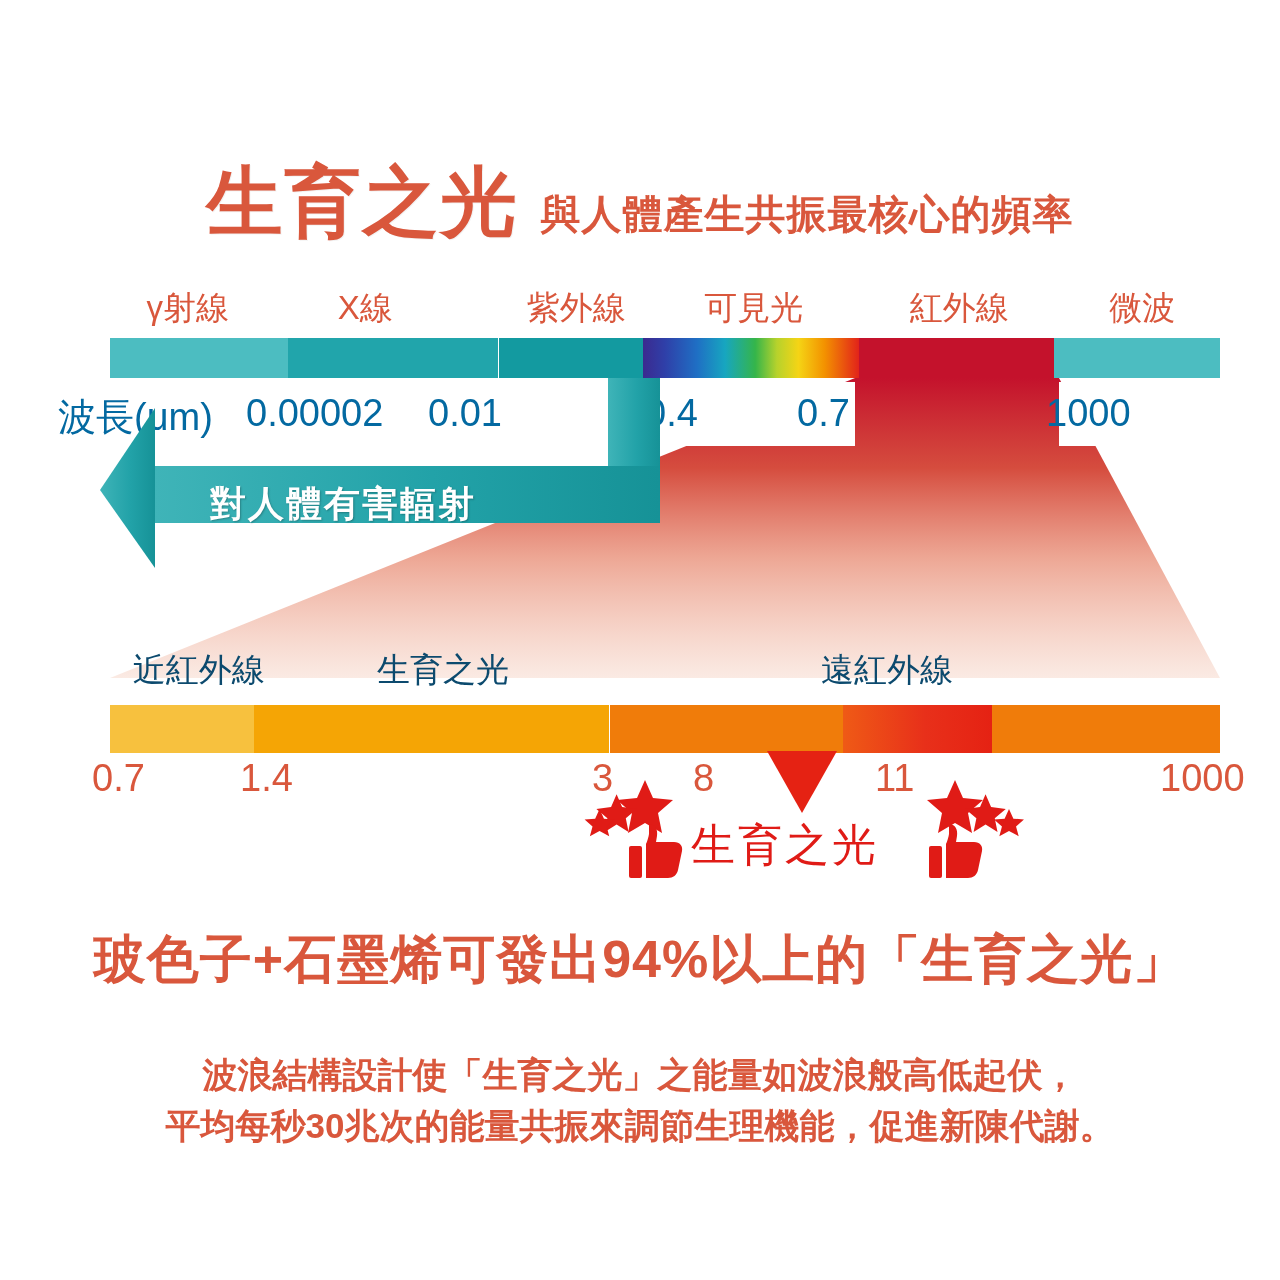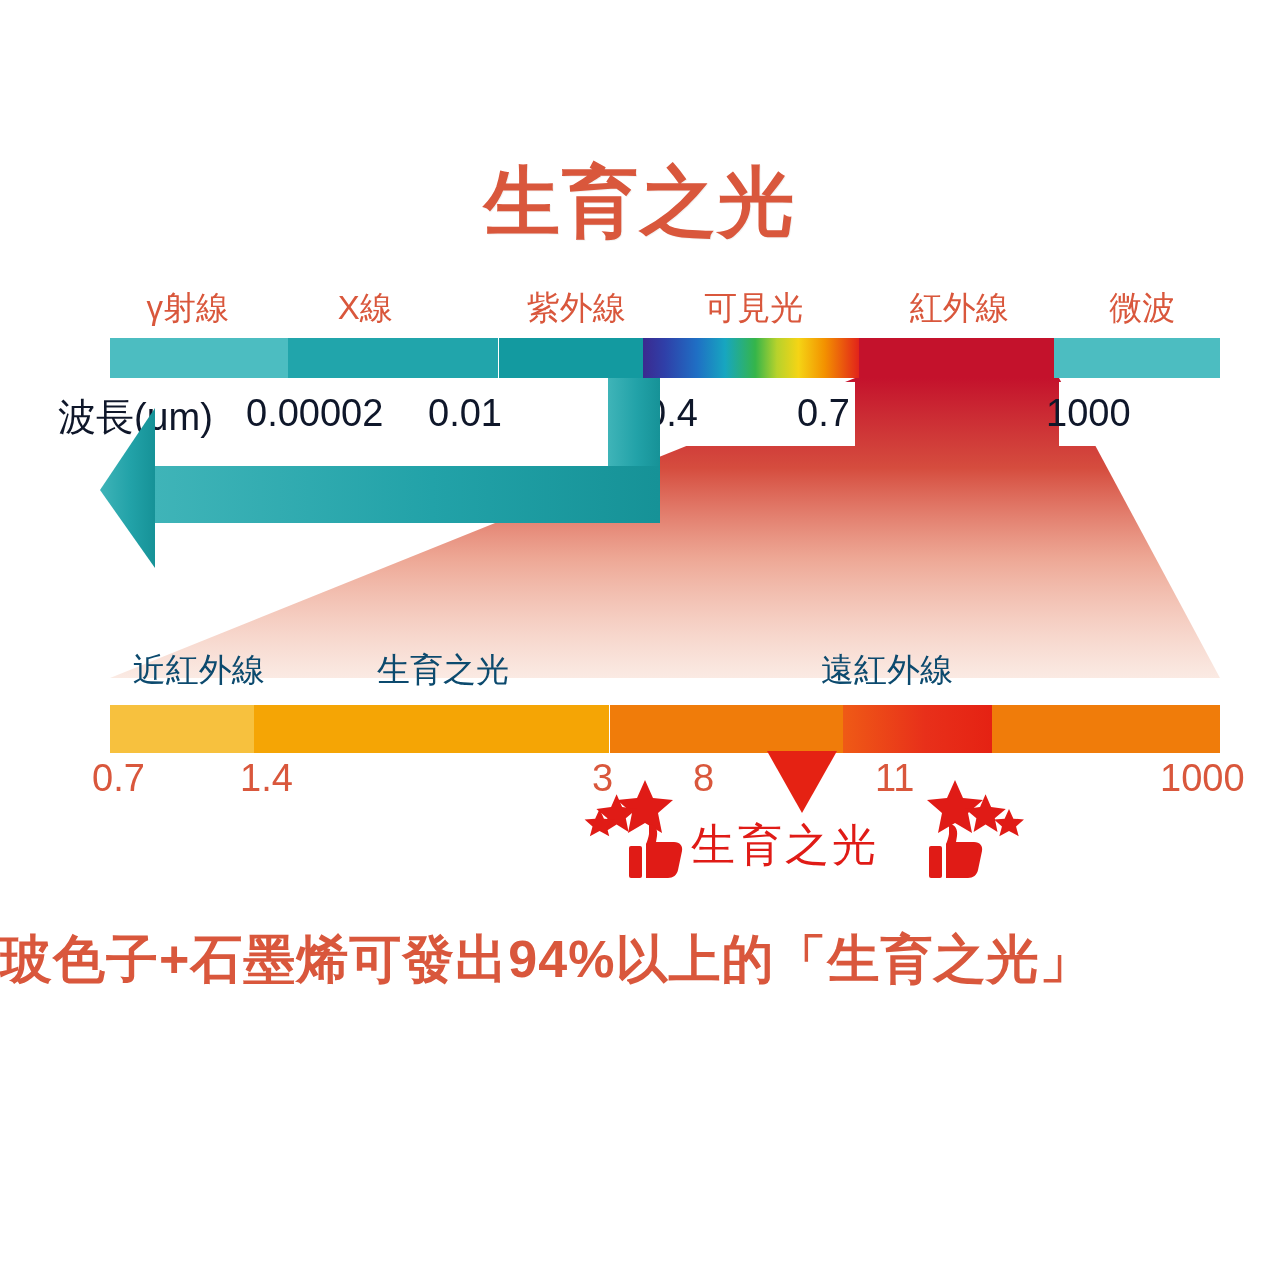--- a/index.html
+++ b/index.html
@@ -42,21 +42,21 @@
   }
 
   #top-bar{
     position:absolute;left:110px;top:338px;width:1110px;height:40px;
   }
   #top-bar .seg{position:absolute;top:0;height:40px;}
 
   
   #wl-row{position:absolute;left:0;top:392px;width:1280px;height:52px;}
   #wl-row .wl{
-    position:absolute;top:0;font-size:38px;color:#0f172a;white-space:nowrap;
+    position:absolute;top:0;font-size:38px;color:#0369a1;white-space:nowrap;
   }
 
   
   #teal-arrow-wrap{position:absolute;left:100px;top:378px;width:560px;height:190px;}
   #teal-arrow-label{
     position:absolute;left:210px;top:480px;
     font-size:36px;color:#ffffff;font-weight:bold;letter-spacing:2px;
     text-shadow:1px 1px 2px rgba(0,0,0,.25);white-space:nowrap;
   }
 
@@ -81,37 +81,38 @@
   #badge{
     position:absolute;left:575px;top:812px;width:420px;height:70px;
   }
   #badge-text{
     position:absolute;left:0;right:0;top:4px;text-align:center;
     font-size:44px;color:#e01b16;font-weight:normal;letter-spacing:3px;
   }
 
   
   #headline{
-    position:absolute;left:0;top:925px;width:1280px;
+    position:absolute;left:0;top:925px;width:1280px;text-align:center;
     font-size:52px;font-weight:bold;color:#d9573c;letter-spacing:1px;
     white-space:nowrap;
   }
   #paragraph{
     position:absolute;left:0;top:1050px;width:1280px;text-align:center;
     font-size:35px;font-weight:bold;color:#d9573c;line-height:1.45;
   }
   #paragraph div{white-space:nowrap;}
 </style>
 </head>
 <body>
 
 <div id="stage">
 
   <div id="title-row">
     <div id="main-title">生育之光</div>
+    <div id="sub-title">與人體產生共振最核心的頻率</div>
   </div>
 
   <div id="top-labels">
     <div class="lab" style="left:7%">γ射線</div>
     <div class="lab" style="left:23%">X線</div>
     <div class="lab" style="left:42%">紫外線</div>
     <div class="lab" style="left:58%">可見光</div>
     <div class="lab" style="left:76.5%">紅外線</div>
     <div class="lab" style="left:93%">微波</div>
   </div>
@@ -157,20 +158,21 @@
         <stop offset="100%" stop-color="#169297"></stop>
       </linearGradient>
     </defs>
 
     <rect x="508" y="0" width="52" height="145" fill="url(#tealGrad)"></rect>
 
     <rect x="55" y="88" width="505" height="57" fill="url(#tealGrad)"></rect>
 
     <polygon points="55,30 55,190 0,112" fill="url(#tealGrad)"></polygon>
   </svg>
+  <div id="teal-arrow-label">對人體有害輻射</div>
 
   <div id="ir-labels">
     <div class="lab" style="left:8%">近紅外線</div>
     <div class="lab" style="left:30%">生育之光</div>
     <div class="lab" style="left:70%">遠紅外線</div>
   </div>
 
   <div id="ir-bar">
     <div class="seg" style="left:0%;width:13%;background:#F7C13E;"></div>
     <div class="seg" style="left:13%;width:32%;background:#F5A505;"></div>
@@ -221,14 +223,18 @@
   <svg class="abs" style="left:925px;top:778px;width:120px;height:70px;" viewBox="0 0 120 70">
     <g fill="#e01b16">
       <polygon points="30,2 38,20 58,22 43,35 47,55 30,45 13,55 17,35 2,22 22,20"></polygon>
       <polygon points="68,22 74,36 90,38 78,48 81,63 68,55 55,63 58,48 46,38 62,36" transform="translate(-2,-4) scale(0.92)"></polygon>
       <polygon points="100,42 105,53 117,54 108,62 111,73 100,67 89,73 92,62 83,54 95,53" transform="translate(-4,-6) scale(0.88)"></polygon>
     </g>
   </svg>
 
   <div id="headline">玻色子+石墨烯可發出94%以上的「生育之光」</div>
 
+  <div id="paragraph">
+    <div>波浪結構設計使「生育之光」之能量如波浪般高低起伏，</div>
+    <div>平均每秒30兆次的能量共振來調節生理機能，促進新陳代謝。</div>
+  </div>
 
 </div>
 
 </body></html>

